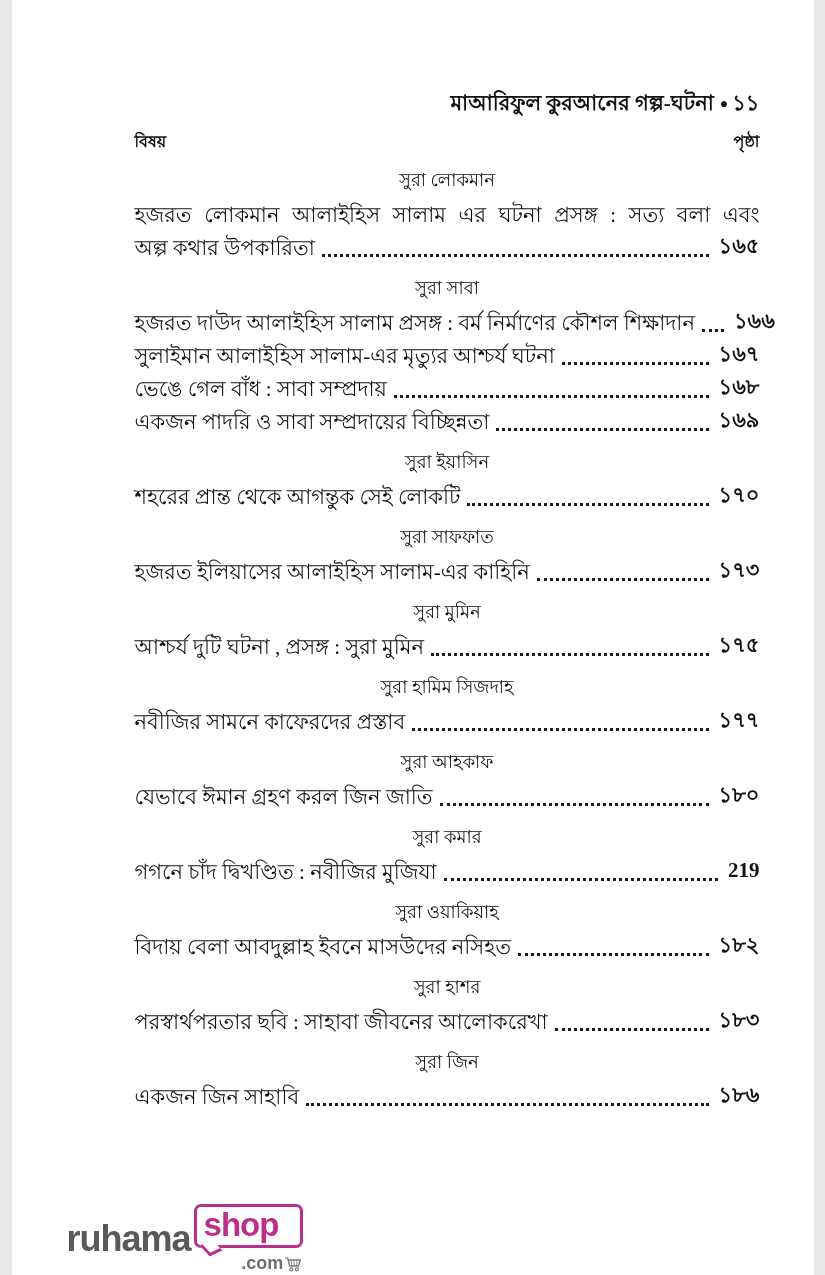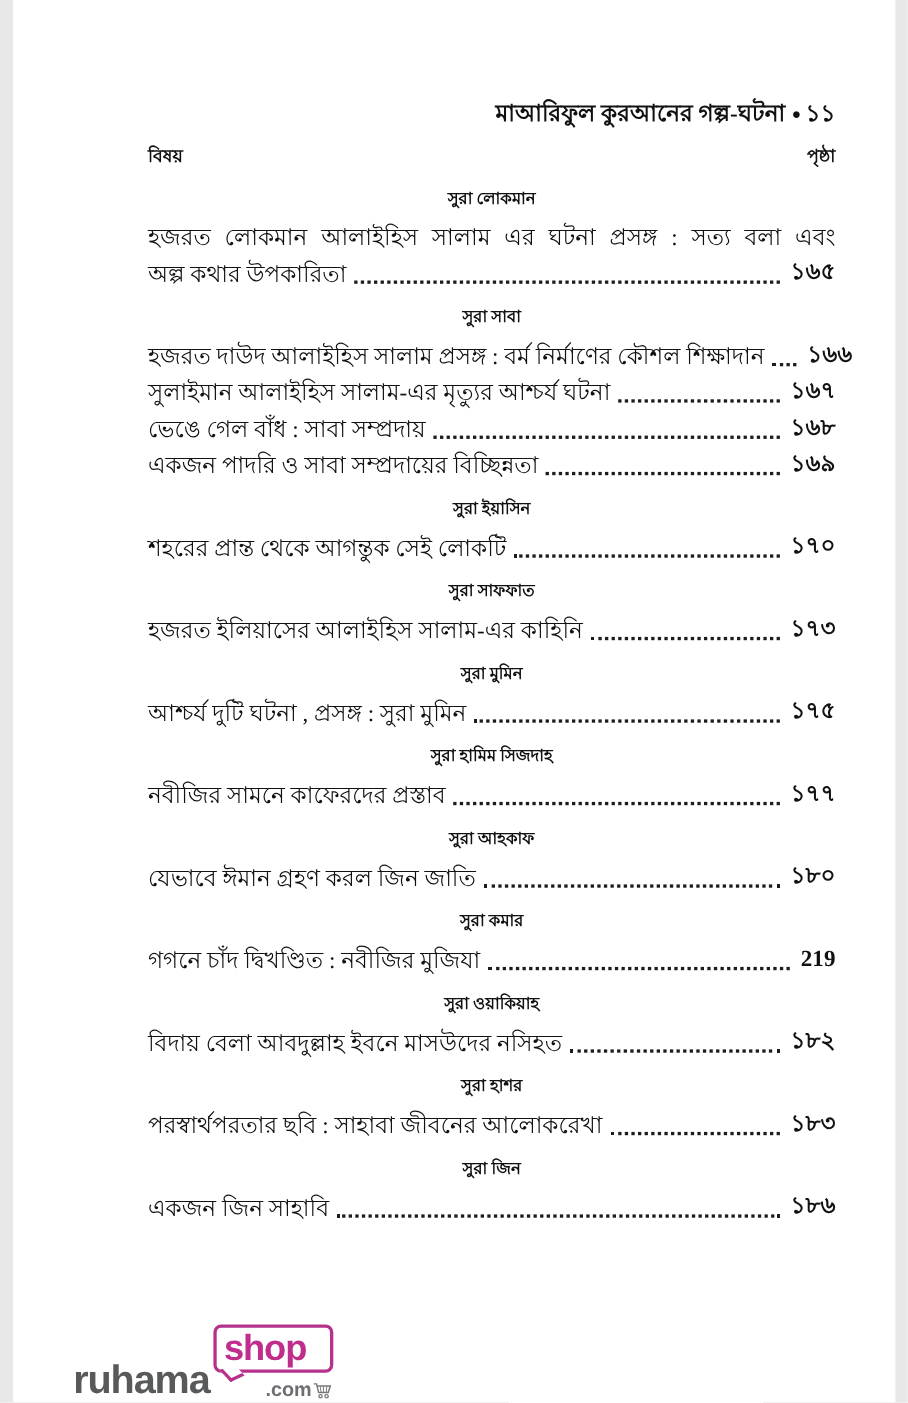--- a/index.html
+++ b/index.html
@@ -36,22 +36,22 @@
     display: flex;
     justify-content: space-between;
     margin-top: 10px;
     font-size: 16px;
     font-weight: 700;
     line-height: 30px;
   }
   .toc { margin-top: 2px; }
   .section-title {
     text-align: center;
-    font-size: 15px;
-    font-weight: 700;
+    font-size: 18px;
+    font-weight: 400;
     line-height: 30px;
     margin: 8px 0 4px;
   }
   .entry-prefix {
     font-size: 21px;
     line-height: 33px;
     text-align: justify;
     text-align-last: justify;
     white-space: nowrap;
   }
@@ -73,21 +73,21 @@
     font-size: 21px;
     font-weight: 600;
     transform: translateY(-2px);
   }
   
   .logo {
     position: absolute;
     left: 55px;
     top: 1204px;
     display: flex;
-    align-items: flex-end;
+    align-items: center;
     font-family: "Liberation Sans", "DejaVu Sans", sans-serif;
   }
   .logo-ruhama {
     font-size: 36px;
     font-weight: 700;
     letter-spacing: -1px;
     line-height: 40px;
     color: #58595b;
   }
   .bubble-wrap { display: inline-flex; flex-direction: column; margin-left: 3px; }

